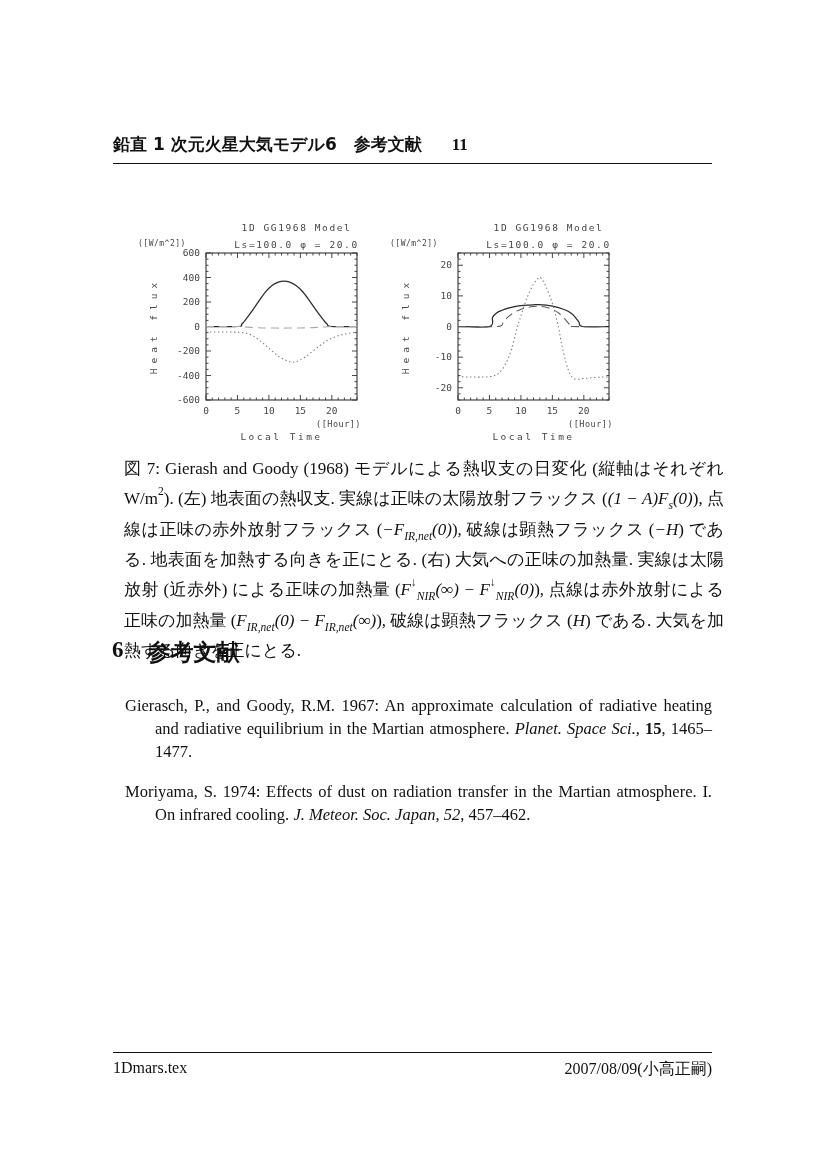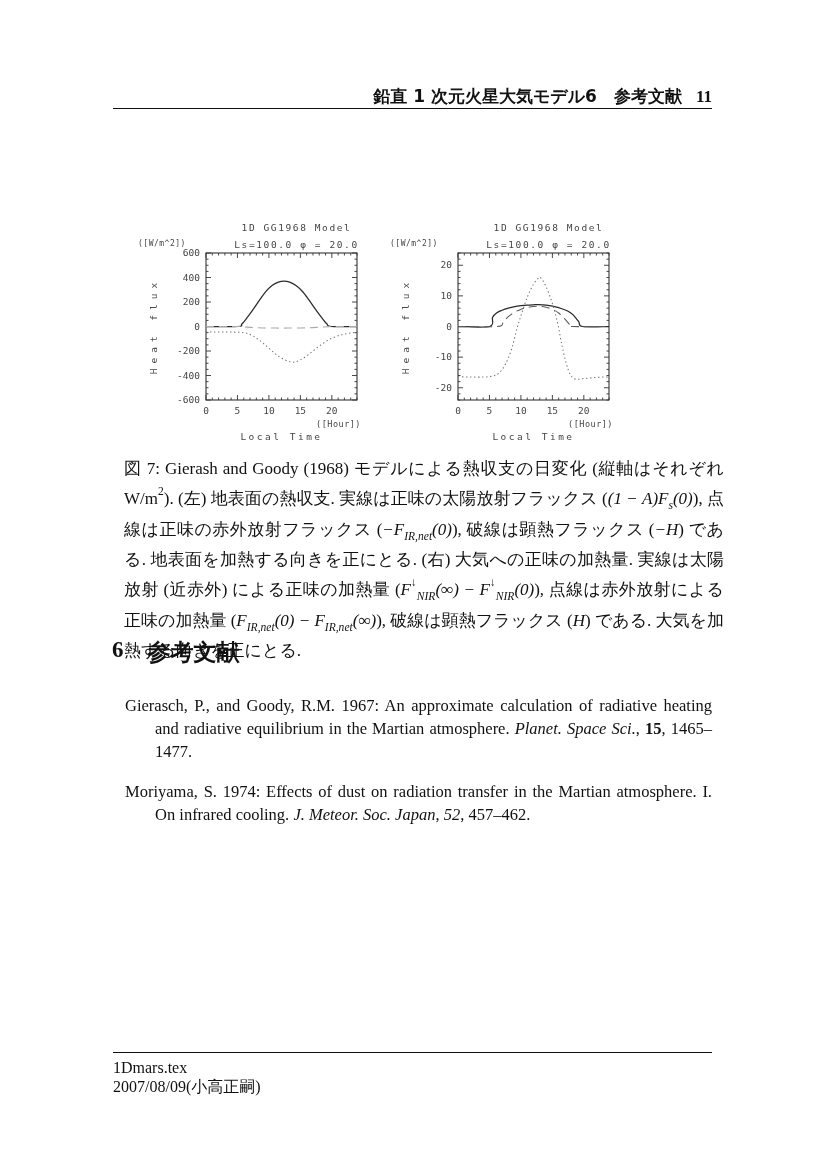--- a/index.html
+++ b/index.html
@@ -1,24 +1,24 @@
 <!DOCTYPE html>
 <html><head>
 <meta charset="utf-8">
 <style>
   html,body{margin:0;padding:0;background:#ffffff;}
   .page{position:relative;width:826px;height:1169px;background:#ffffff;overflow:hidden;
         font-family:"Liberation Serif",serif;color:#111;}
 
   
   .header{position:absolute;left:113px;top:85px;width:599px;display:flex;
-          justify-content:flex-end;align-items:baseline;
-          border-bottom:1.5px solid #111;
+          justify-content:flex-start;align-items:baseline;
+          border-bottom:1.5px solid #111;padding-bottom:7px;
           font-family:"DejaVu Sans",sans-serif;font-size:17px;font-weight:600;}
-  .hdr-right{display:flex;gap:14px;align-items:baseline;}
+  .hdr-right{display:flex;gap:30px;align-items:baseline;margin-top:48px;}
   .hdr-num{font-family:"Liberation Serif",serif;font-weight:700;font-size:17px;}
 
   
   .fig{position:absolute;top:218px;width:250px;height:228px;}
   #chart0{left:130px;}
   #chart1{left:382px;}
   svg text{font-family:"DejaVu Sans Mono",monospace;fill:#454545;}
 
   
   .caption{position:absolute;left:113px;top:446px;width:600px;margin:11px;
@@ -33,21 +33,21 @@
   .sec .num{font-family:"Liberation Serif",serif;}
 
   
   #refs{position:absolute;left:125px;top:693px;width:587px;font-size:16.5px;line-height:23.2px;}
   #refs p{margin:1px 0 16px 0;padding-left:30px;text-indent:-30px;text-align:justify;}
   .ri{font-style:italic;}
   .rb{font-weight:bold;}
 
   
   .footer{position:absolute;left:113px;top:1052px;width:599px;border-top:1.5px solid #111;
-          padding-top:6px;display:flex;justify-content:space-between;font-size:16px;flex-direction:column;}
+          padding-top:6px;display:flex;justify-content:space-between;font-size:16px;}
 </style>
 </head>
 <body>
 
 <div class="page">
 
   <div class="header">
     <span>鉛直 1 次元火星大気モデル</span>
     <span class="hdr-right">
       <span>6　参考文献</span>

